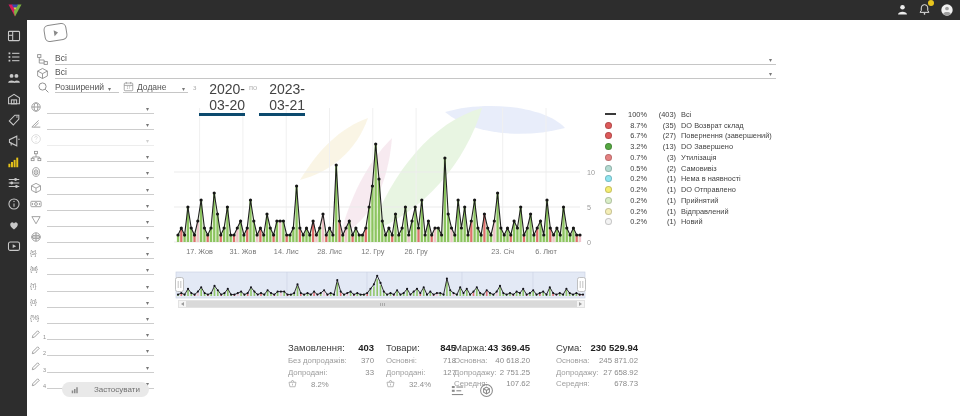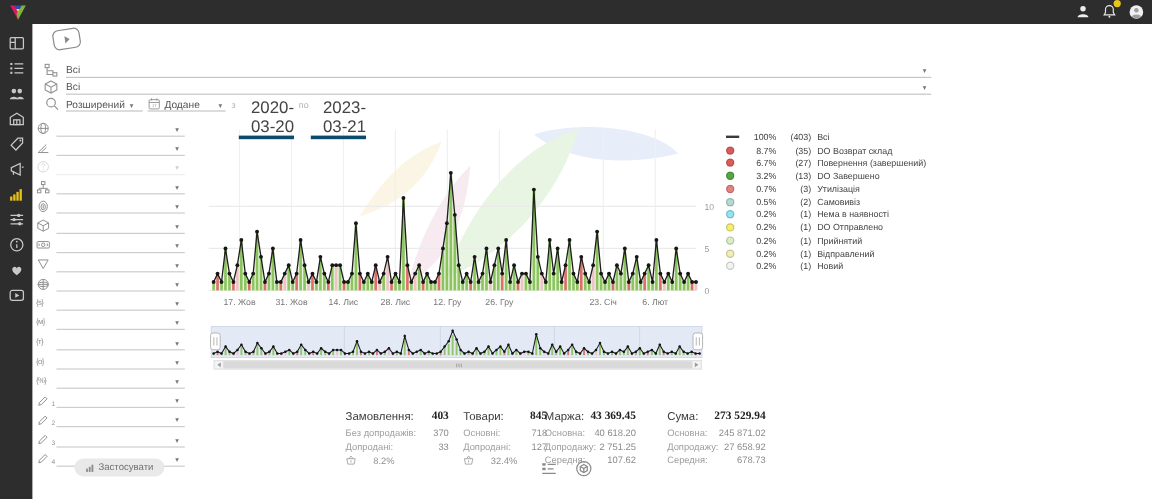--- a/index.html
+++ b/index.html
@@ -24,21 +24,21 @@
   #filter-rows{left:30px;top:99px;width:124px;z-index:5;}
   .f-row{display:flex;align-items:center;height:16.2px;}
   .f-row.dim{opacity:.35;}
   .f-ic{width:17px;height:13px;display:flex;align-items:center;justify-content:flex-start;color:#8f8f8f;flex:0 0 17px;}
   .f-ic svg{width:12px;height:12px;}
   .f-ic.braces{font-size:6.5px;letter-spacing:-.5px;color:#8f8f8f;}
   .pnum{font-style:normal;font-size:5.5px;color:#8f8f8f;margin-left:1px;align-self:flex-end;}
   .f-line{flex:1;border-bottom:1px solid #cdcdcd;height:12px;display:flex;align-items:flex-end;justify-content:flex-end;cursor:pointer;}
   .f-line .crt{margin-right:5px;margin-bottom:1px;}
   #apply-btn{left:62px;top:382px;height:15px;padding:0 9px;background:#e9e9e9;border:none;border-radius:8px;
-    font-size:8px;color:#707070;display:flex;align-items:center;gap:3px;z-index:5;cursor:pointer;font-family:inherit;}
+    font-size:8px;color:#707070;display:flex;align-items:center;gap:15px;z-index:5;cursor:pointer;font-family:inherit;}
   #play-toggle{left:44px;top:24px;width:21px;height:15px;border:1.2px solid #8a8a8a;border-radius:5px;
     transform:rotate(-9deg);display:flex;align-items:center;justify-content:center;z-index:5;cursor:pointer;}
   #play-toggle i{display:block;width:0;height:0;border-left:4.5px solid #8a8a8a;border-top:3px solid transparent;border-bottom:3px solid transparent;margin-left:1px;}
   
   .mini-label{font-size:7.5px;color:#b2b2b2;z-index:5;}
   .date-val{font-size:14px;color:#444;border-bottom:3px solid #0c4a6e;z-index:5;text-align:right;cursor:text;}
   .sel-small{z-index:5;display:flex;align-items:flex-end;font-size:8.5px;color:#555;border-bottom:1px solid #c6c6c6;box-sizing:border-box;cursor:pointer;}
   
   #watermark{left:0;top:0;z-index:0;}
   #chart-svg{left:0;top:0;z-index:1;}
@@ -56,21 +56,21 @@
   
   #scrollbar{left:178px;top:300px;width:407px;height:8px;background:#f4f4f4;border:1px solid #e2e2e2;box-sizing:border-box;z-index:2;}
   #sb-thumb{position:absolute;left:7px;right:7px;top:0;bottom:0;background:#d9d9d9;}
   #sb-thumb i{position:absolute;left:50%;top:2px;width:1px;height:3px;background:#aaa;box-shadow:-2px 0 0 #aaa,2px 0 0 #aaa;}
   .sb-arrow{position:absolute;top:1px;width:0;height:0;border-top:2.5px solid transparent;border-bottom:2.5px solid transparent;}
   .sb-arrow.l{left:2px;border-right:3.5px solid #9b9b9b;}
   .sb-arrow.r{right:2px;border-left:3.5px solid #9b9b9b;}
   
   .st-col{position:absolute;top:318px;z-index:2;}
   .st-head{display:flex;justify-content:space-between;font-size:9.5px;color:#3c3c3c;height:14px;margin-top:24px;}
-  .st-head b{color:#222;font-family:Liberation Serif, serif;}
+  .st-head b{color:#222;}
   .st-row{display:flex;justify-content:space-between;font-size:7.8px;color:#9d9d9d;height:11.5px;}
   .st-row span:last-child{color:#8a8a8a;}
   .st-share{display:flex;align-items:center;gap:14px;font-size:7.8px;color:#8f8f8f;height:11.5px;}
   .st-share svg{width:9px;height:9px;}
   
   .ft-ic{z-index:2;width:15px;height:15px;cursor:pointer;}
   .ft-ic svg{width:15px;height:15px;}
 </style>
 </head>
 <body>
@@ -1146,21 +1146,21 @@
           <span>2 751.25</span>
         </div>
         <div class="st-row">
           <span>Середня:</span>
           <span>107.62</span>
         </div>
       </div>
       <div class="st-col" style="left: 556px; width: 82px;">
         <div class="st-head">
           <span>Сума:</span>
-          <b>273 529.94</b>
+          <b>230 529.94</b>
         </div>
         <div class="st-row">
           <span>Основна:</span>
           <span>245 871.02</span>
         </div>
         <div class="st-row">
           <span>Допродажу:</span>
           <span>27 658.92</span>
         </div>
         <div class="st-row">

